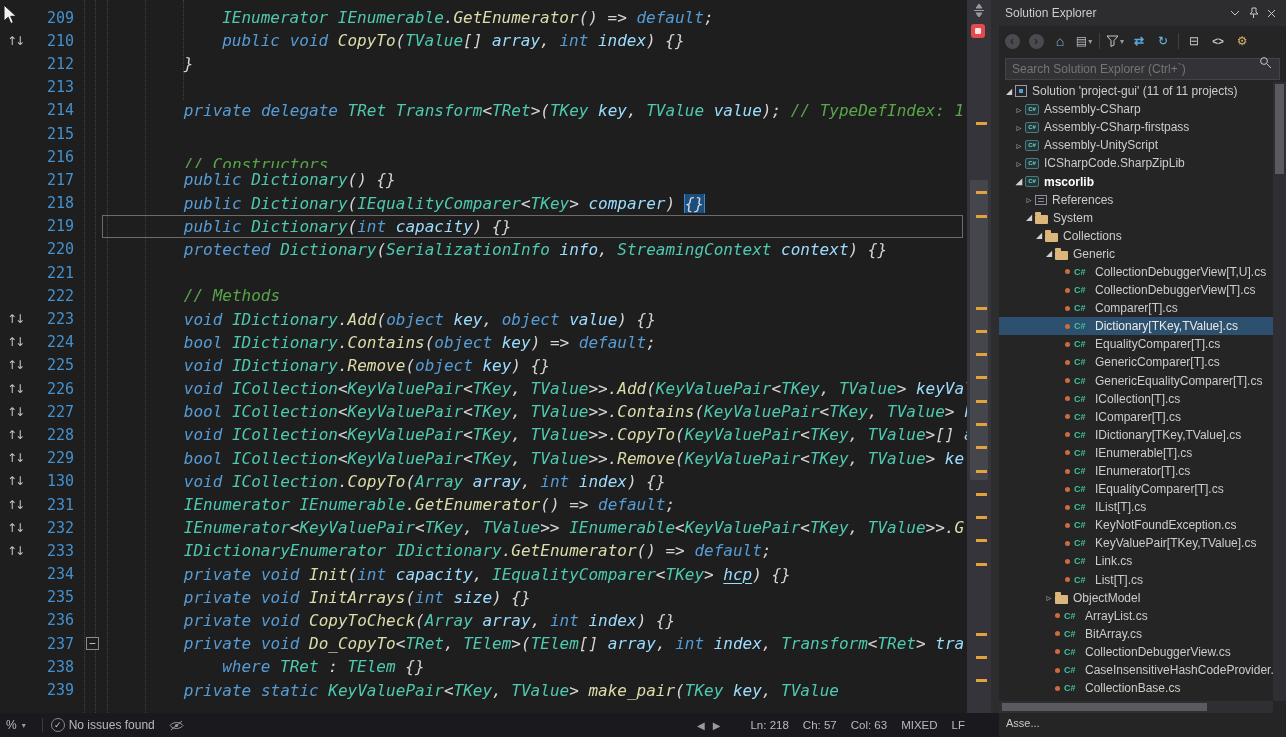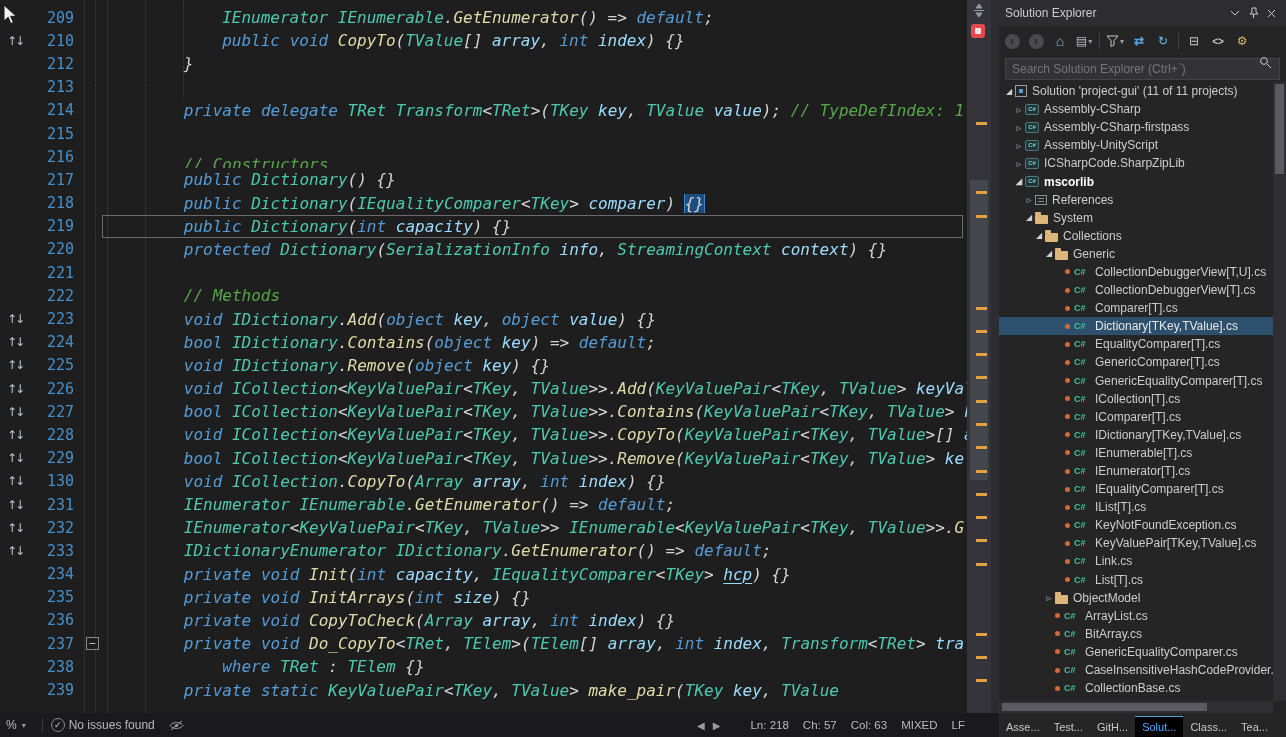--- a/index.html
+++ b/index.html
@@ -85,21 +85,21 @@
   
   .statusbar { position:absolute; left:0; top:713px; width:999px; height:24px; background:#1a1a1e;
                display:flex; align-items:center; color:#b8b8c0; font-size:12px; padding:0 6px; }
   .sb-item { display:flex; align-items:center; gap:4px; margin-right:8px; }
   .sb-sep { width:1px; height:14px; background:#3a3a40; margin:0 8px; }
   .chk { width:14px; height:14px; border:1px solid #8a8a8a; border-radius:50%; font-size:9px;
          line-height:12px; text-align:center; color:#c8c8c8; }
   .sb-right { margin-left:auto; display:flex; align-items:center; gap:12px; margin-right:28px; font-size:11.5px; }
   .sb-arrows { display:flex; gap:8px; margin-right:18px; color:#9a9aa2; font-size:10px; }
   .panel-tabs { position:absolute; left:999px; top:713px; width:287px; height:24px; background:#252526;
-                display:flex; align-items:flex-end; font-size:11px; color:#c8c8c8; }
+                display:flex; align-items:flex-start; font-size:11px; color:#c8c8c8;flex-direction:column; }
   .ptab { padding:4px 7px; }
   .ptab.active { color:#55aaff; background:#000000; border-top:1px solid #4ea1dc; }
 </style>
 </head>
 <body>
 
 <div class="editor">
   <div class="guide" style="left:84px"></div>
   <div class="guide" style="left:95px"></div>
   <div class="guide" style="left:107px"></div>
@@ -566,21 +566,21 @@
       <div class="t-row" style="padding-left: 44px;">
         <span class="exp"></span>
         <span class="dot"></span>
         <span class="ic ic-cs">C#</span>
         <span>BitArray.cs</span>
       </div>
       <div class="t-row" style="padding-left: 44px;">
         <span class="exp"></span>
         <span class="dot"></span>
         <span class="ic ic-cs">C#</span>
-        <span>GenericEqualityComparer.cs</span>
+        <span>CollectionDebuggerView.cs</span>
       </div>
       <div class="t-row" style="padding-left: 44px;">
         <span class="exp"></span>
         <span class="dot"></span>
         <span class="ic ic-cs">C#</span>
         <span>CaseInsensitiveHashCodeProvider.cs</span>
       </div>
       <div class="t-row" style="padding-left: 44px;">
         <span class="exp"></span>
         <span class="dot"></span>

